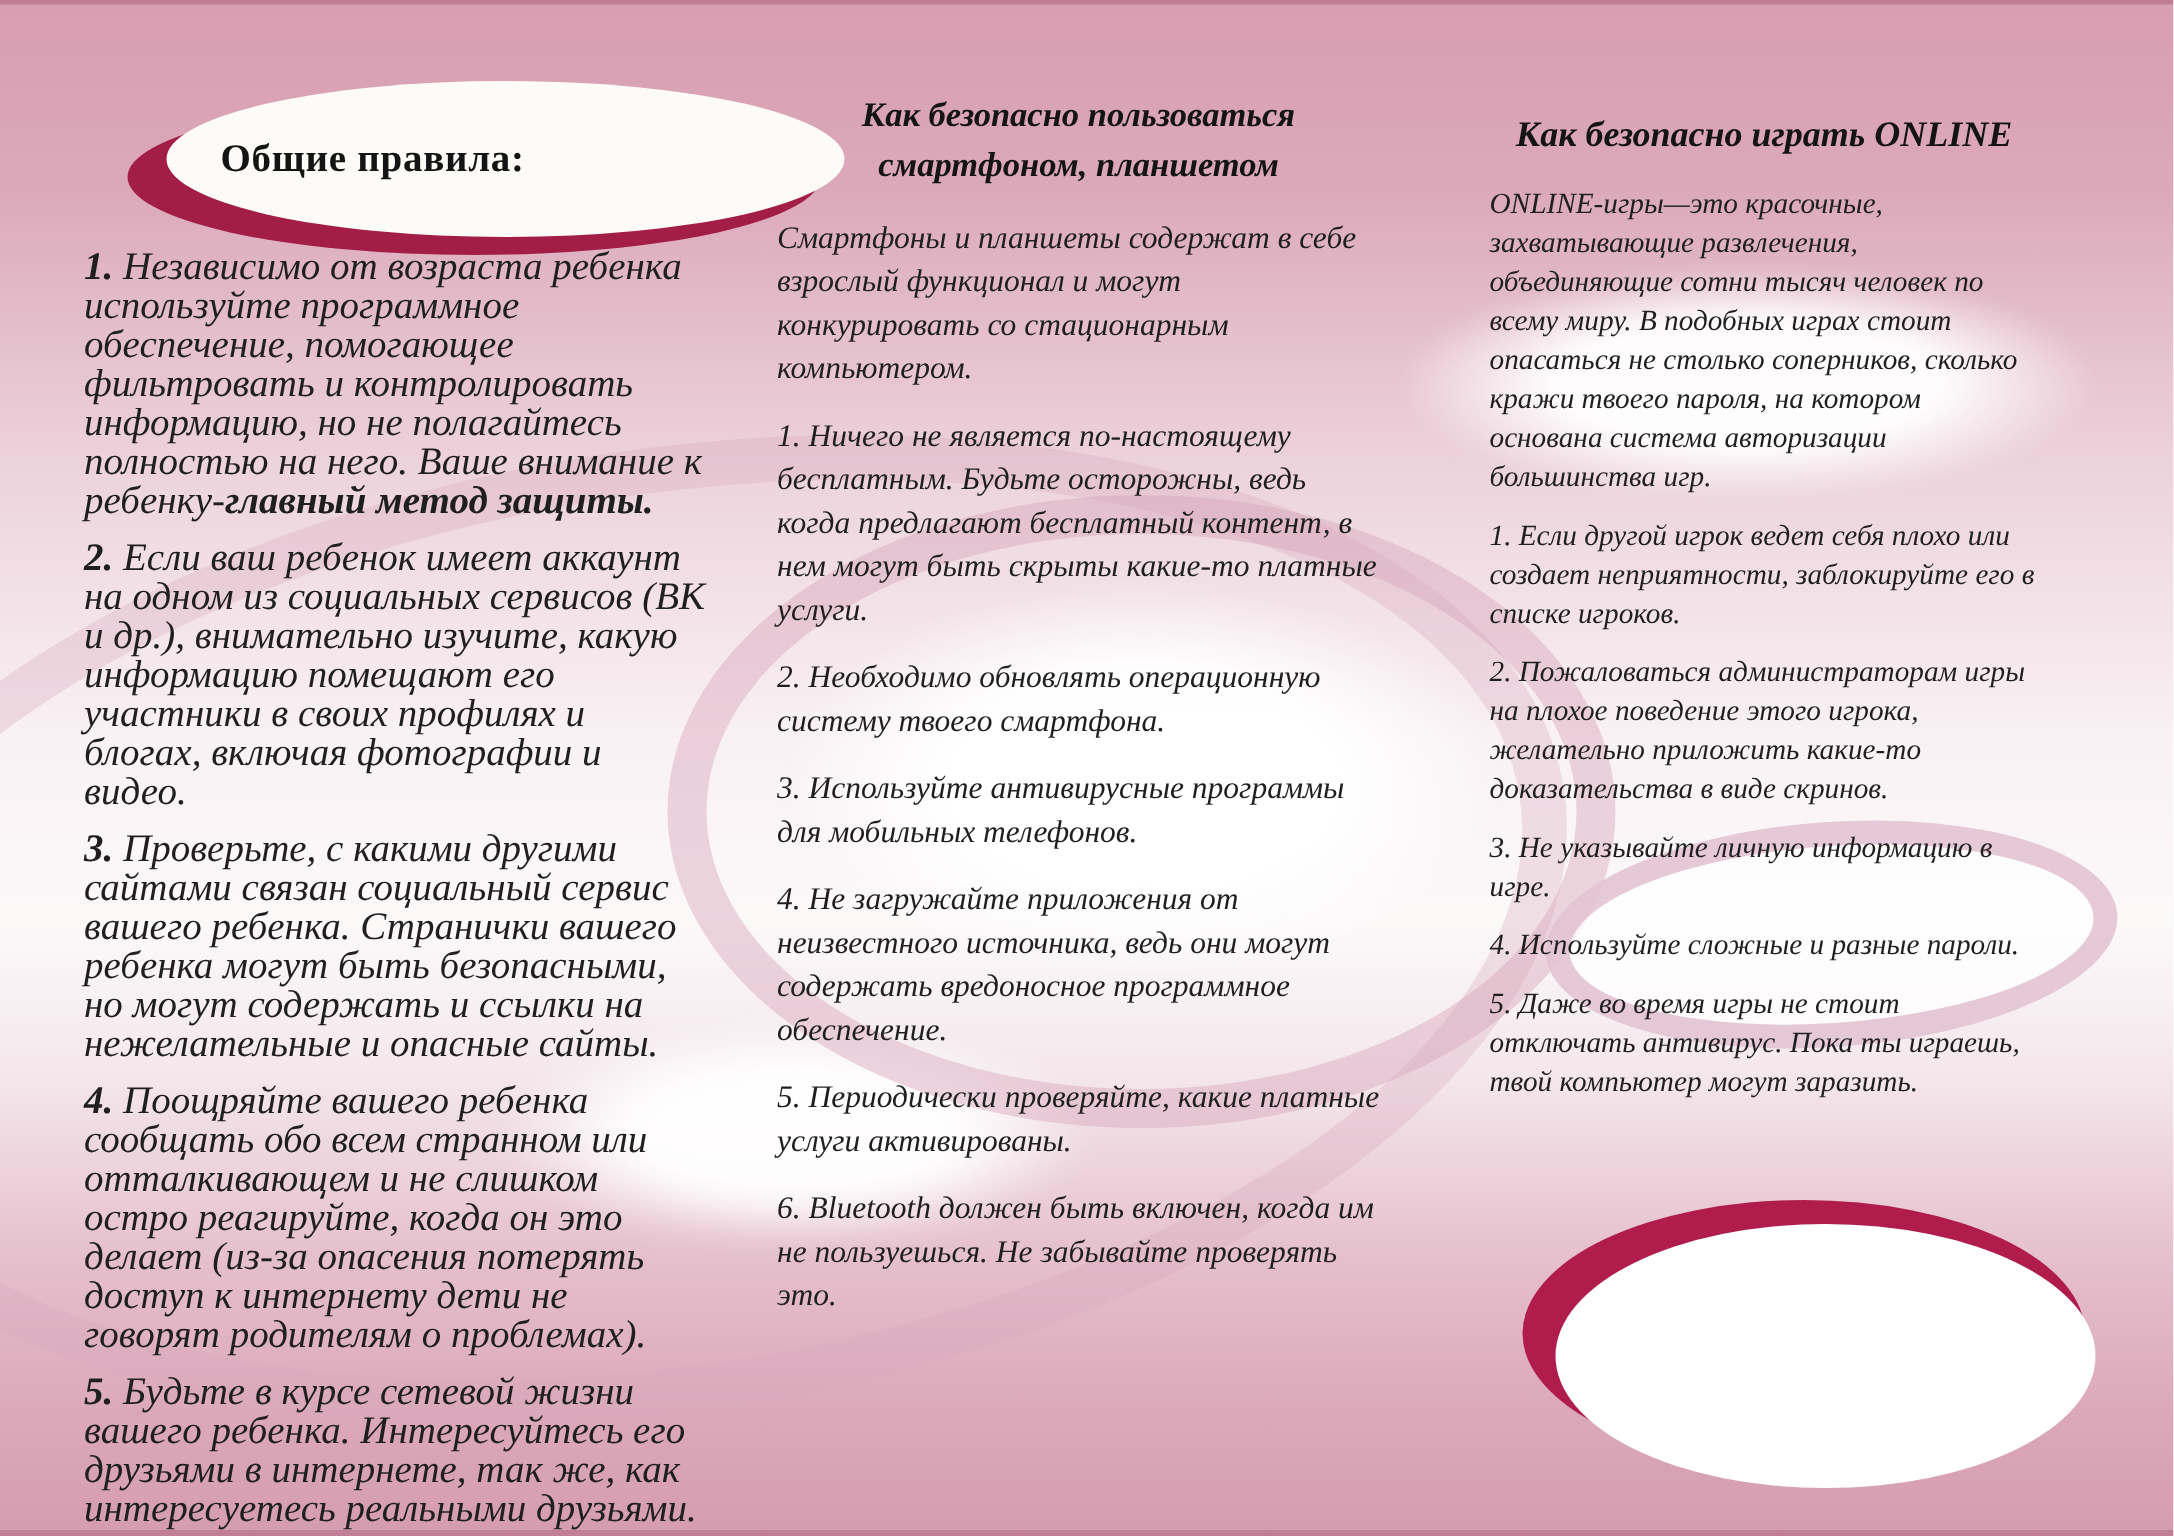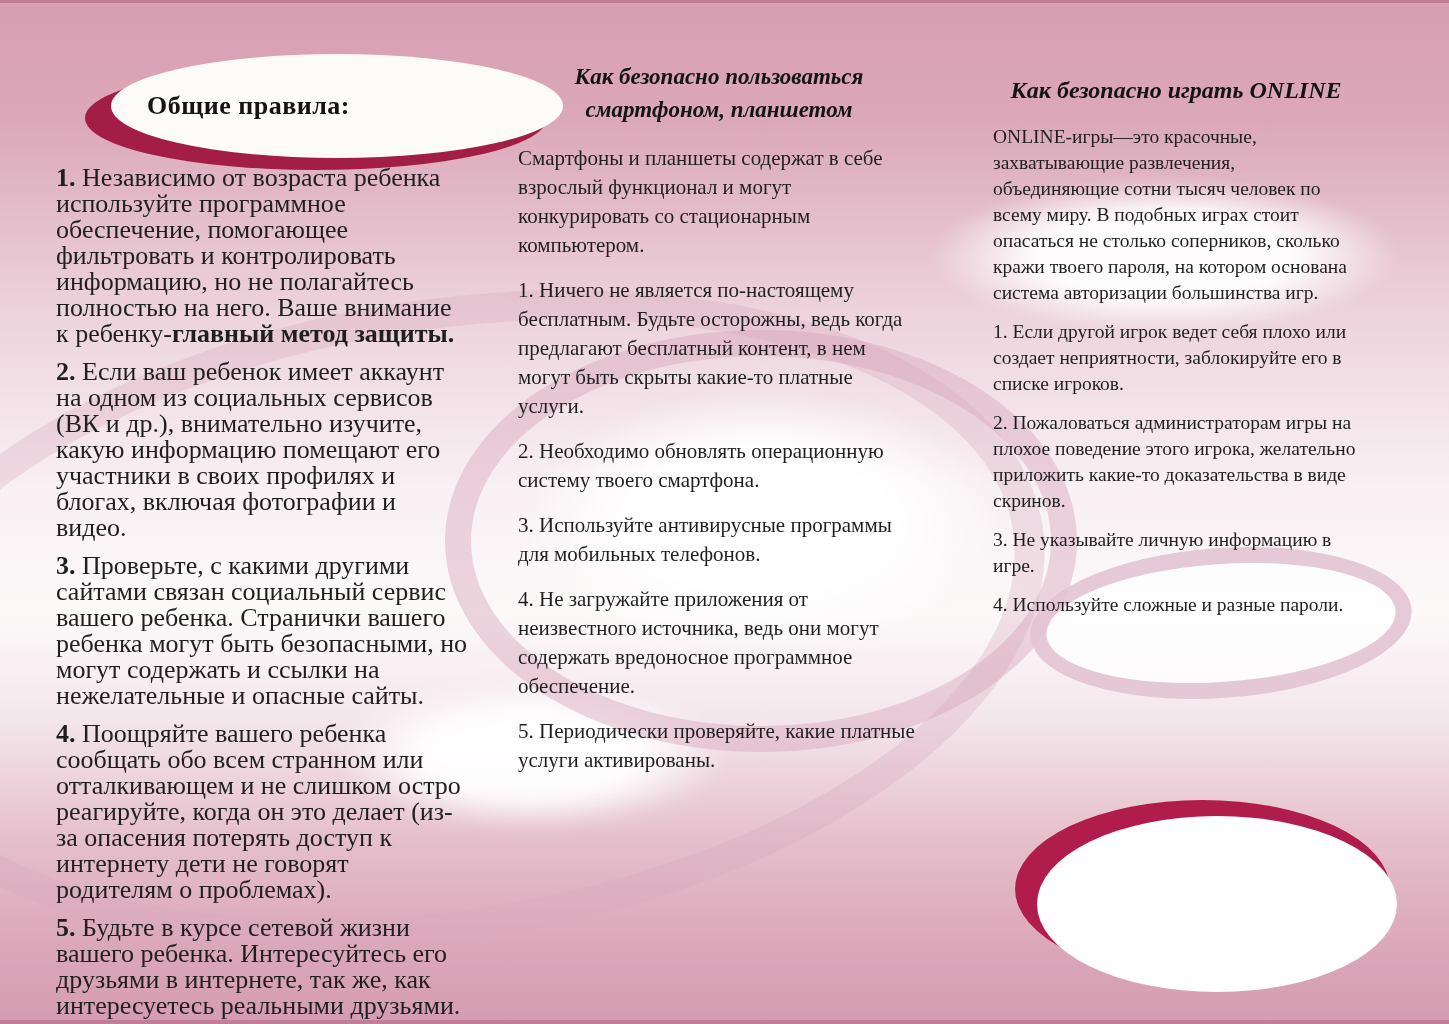--- a/index.html
+++ b/index.html
@@ -55,21 +55,21 @@
     display:flex;align-items:center;}
   .badge-title{margin:0;padding-left:36px;font-size:26px;font-weight:bold;color:#141414;letter-spacing:.5px;}
 
   
   .br-ellipse{position:absolute;left:1015px;top:800px;width:400px;height:200px;z-index:3;}
   .br-ellipse .maroon{position:absolute;left:0;top:0;width:375px;height:178px;border-radius:50%;background:var(--accent-crimson);}
   .br-ellipse .white{position:absolute;left:22px;top:16px;width:360px;height:176px;border-radius:50%;background:#ffffff;}
 
   
   .col{position:absolute;z-index:2;color:var(--text-color);}
-  .col .para{margin:0 0 12px 0;}
+  .col .para{margin:0 0 12px 0;font-style:italic;}
   .col-1{left:56px;top:165px;width:414px;font-size:26px;line-height:26px;}
   .col-1 .num{font-weight:bold;}
   .col-1 .tail{font-weight:bold;}
   .col-2{left:518px;top:60px;width:402px;font-size:21px;line-height:29px;}
   .col-2 .para{margin:0 0 16px 0;}
   .col-3{left:993px;top:76px;width:366px;font-size:19.5px;line-height:26px;}
   .col-3 .para{margin:0 0 13px 0;}
   .col-heading{margin:0 0 18px 0;font-weight:bold;font-style:italic;color:#141414;}
   .col-2 .col-heading{font-size:23px;line-height:33px;text-align:center;}
   .col-3 .col-heading{font-size:24px;line-height:28px;text-align:center;margin-bottom:20px;}
@@ -107,26 +107,28 @@
   </div>
 
   <div class="col col-2">
     <h2 class="col-heading">Как безопасно пользоваться смартфоном, планшетом</h2>
     <p class="para">Смартфоны и планшеты содержат в себе взрослый функционал и могут конкурировать со стационарным компьютером.</p>
     <p class="para"><span class="num">1.</span> <span>Ничего не является по-настоящему бесплатным. Будьте осторожны, ведь когда предлагают бесплатный контент, в нем могут быть скрыты какие-то платные услуги.</span></p>
     <p class="para"><span class="num">2.</span> <span>Необходимо обновлять операционную систему твоего смартфона.</span></p>
     <p class="para"><span class="num">3.</span> <span>Используйте антивирусные программы для мобильных телефонов.</span></p>
     <p class="para"><span class="num">4.</span> <span>Не загружайте приложения от неизвестного источника, ведь они могут содержать вредоносное программное обеспечение.</span></p>
     <p class="para"><span class="num">5.</span> <span>Периодически проверяйте, какие платные услуги активированы.</span></p>
+    <p class="para"><span class="num">6.</span> <span>Bluetooth должен быть включен, когда им не пользуешься. Не забывайте проверять это.</span></p>
   </div>
 
   <div class="col col-3">
     <h2 class="col-heading">Как безопасно играть ONLINE</h2>
     <p class="para">ONLINE-игры—это красочные, захватывающие развлечения, объединяющие сотни тысяч человек по всему миру. В подобных играх стоит опасаться не столько соперников, сколько кражи твоего пароля, на котором основана система авторизации большинства игр.</p>
     <p class="para"><span class="num">1.</span> <span>Если другой игрок ведет себя плохо или создает неприятности, заблокируйте его в списке игроков.</span></p>
     <p class="para"><span class="num">2.</span> <span>Пожаловаться администраторам игры на плохое поведение этого игрока, желательно приложить какие-то доказательства в виде скринов.</span></p>
     <p class="para"><span class="num">3.</span> <span>Не указывайте личную информацию в игре.</span></p>
     <p class="para"><span class="num">4.</span> <span>Используйте сложные и разные пароли.</span></p>
+    <p class="para"><span class="num">5.</span> <span>Даже во время игры не стоит отключать антивирус. Пока ты играешь, твой компьютер могут заразить.</span></p>
   </div>
 
   <div class="edge top"></div>
   <div class="edge bottom"></div>
 </div>
 
 </body></html>

